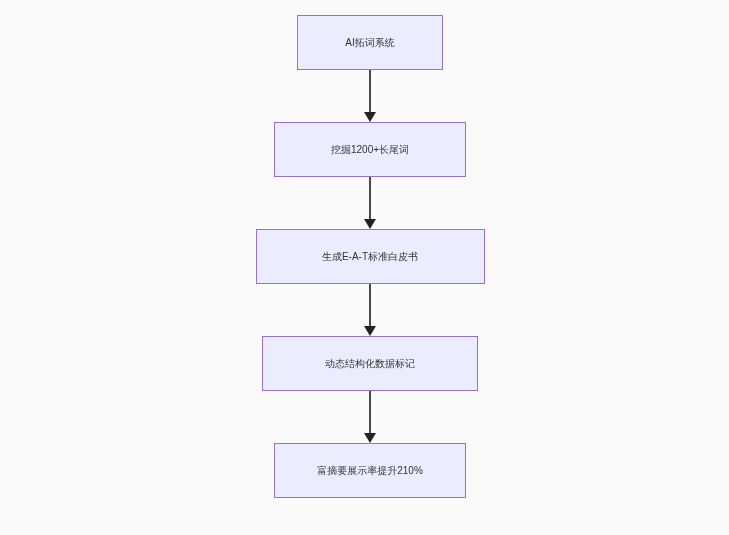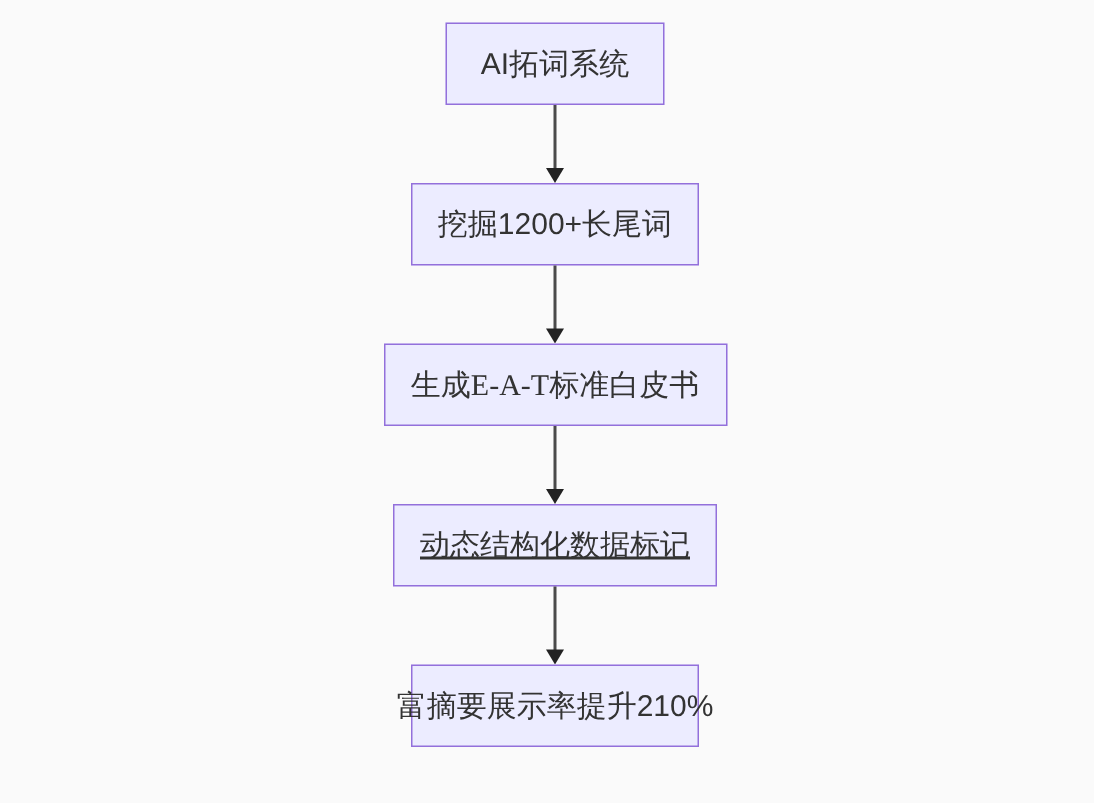--- a/index.html
+++ b/index.html
@@ -31,29 +31,29 @@
     align-items: center;
   }
   .node {
     background: var(--node_fill);
     border: 1px solid var(--node_border);
     color: var(--node_text);
     height: 55px;
     display: flex;
     align-items: center;
     justify-content: center;
-    font-size: 20px;
+    font-size: 10px;
     line-height: 1;
     white-space: nowrap;
     text-align: center;
   }
   .node.n1 { width: 146px; }
   .node.n2 { width: 192px; }
-  .node.n3 { width: 229px; font-family: Liberation Serif, serif; }
-  .node.n4 { width: 216px; text-decoration: underline; }
+  .node.n3 { width: 229px; }
+  .node.n4 { width: 216px; }
   .node.n5 { width: 192px; }
   .edge {
     height: 52px;
     display: flex;
     flex-direction: column;
     align-items: center;
   }
   .edge .shaft {
     width: 2px;
     flex: 1;

